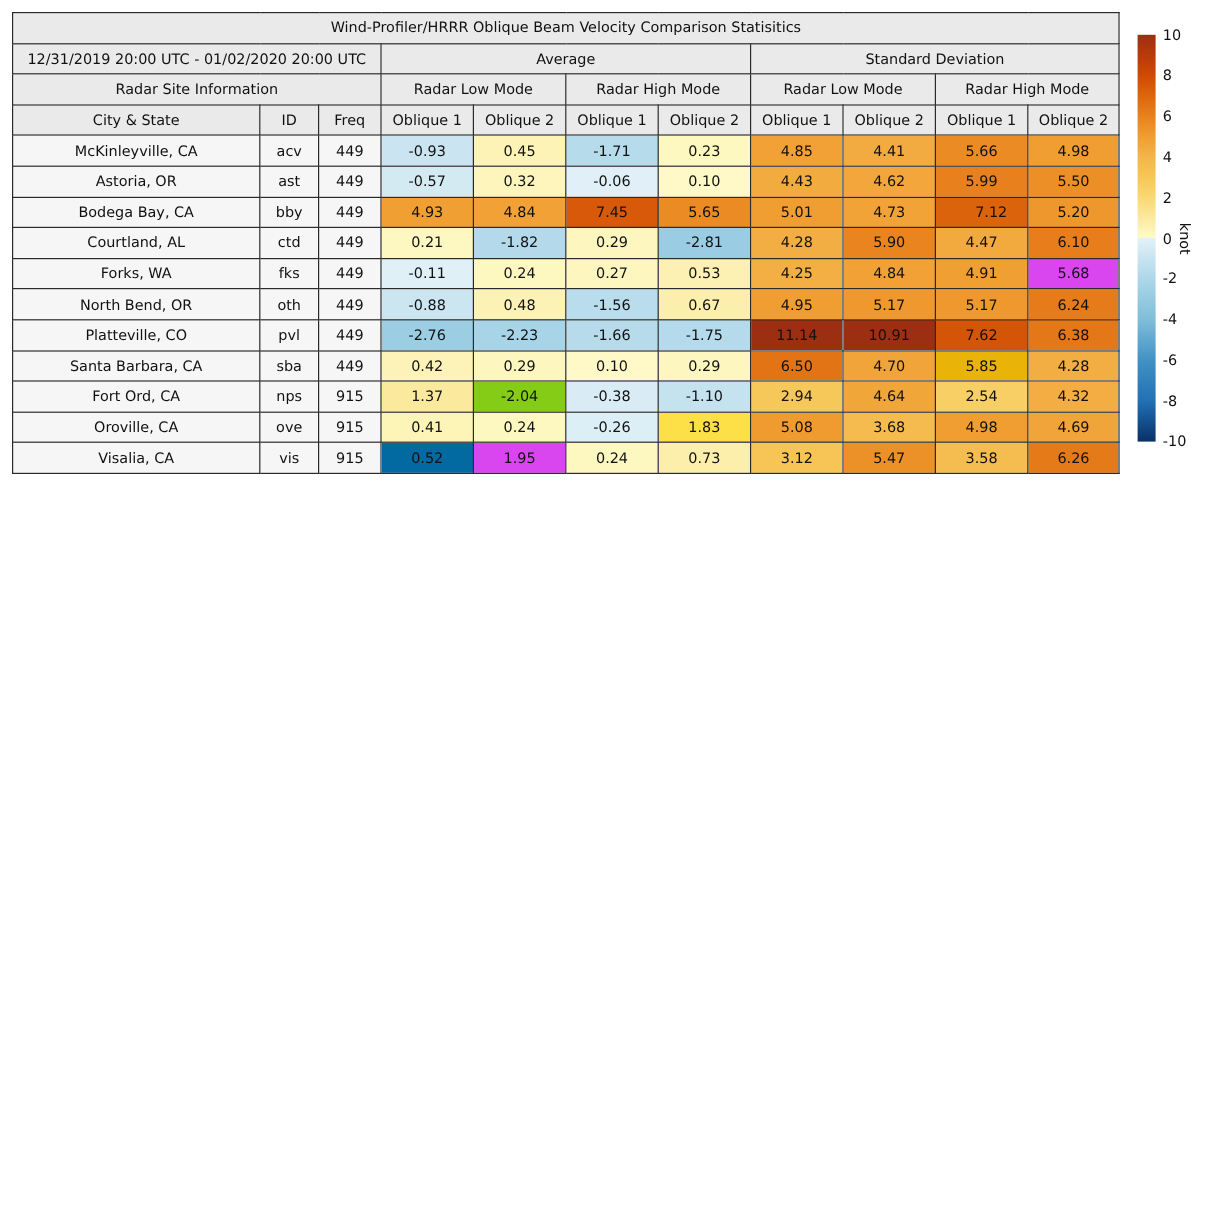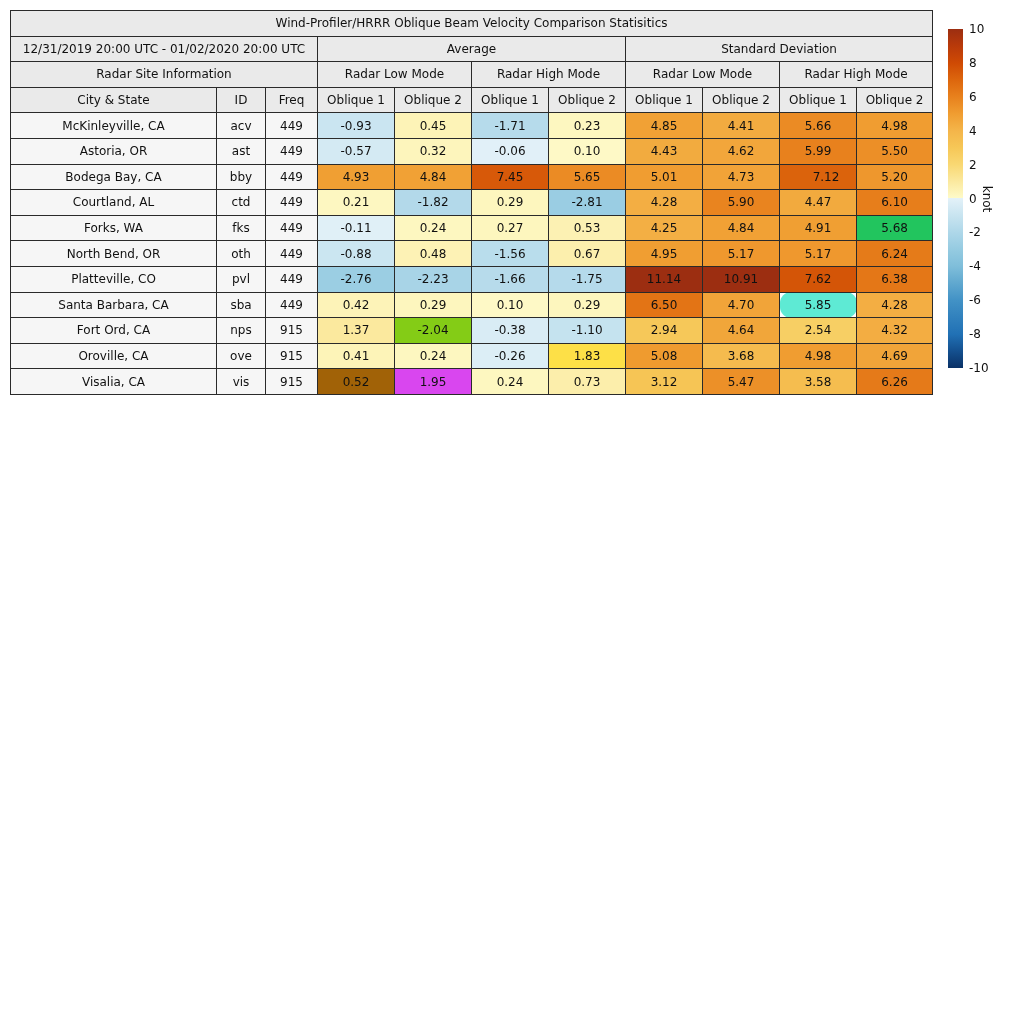--- a/index.html
+++ b/index.html
@@ -178,21 +178,21 @@
           <td class="lbl">Forks, WA</td>
           <td class="lbl">fks</td>
           <td class="lbl">449</td>
           <td style="background: rgb(224, 240, 247);">-0.11</td>
           <td style="background: rgb(253, 247, 192);">0.24</td>
           <td style="background: rgb(253, 246, 190);">0.27</td>
           <td style="background: rgb(252, 241, 179);">0.53</td>
           <td style="background: rgb(243, 175, 68);">4.25</td>
           <td style="background: rgb(241, 161, 53);">4.84</td>
           <td style="background: rgb(240, 159, 51);">4.91</td>
-          <td style="background: #22c55e; text-align: center;">5.68</td>
+          <td style="background: #d946ef; text-align: center;">5.68</td>
         </tr>
         <tr>
           <td class="lbl">North Bend, OR</td>
           <td class="lbl">oth</td>
           <td class="lbl">449</td>
           <td style="background: rgb(203, 230, 241);">-0.88</td>
           <td style="background: rgb(253, 242, 181);">0.48</td>
           <td style="background: rgb(185, 221, 236);">-1.56</td>
           <td style="background: rgb(252, 239, 173);">0.67</td>
           <td style="background: rgb(240, 158, 50);">4.95</td>
@@ -216,21 +216,21 @@
         <tr>
           <td class="lbl">Santa Barbara, CA</td>
           <td class="lbl">sba</td>
           <td class="lbl">449</td>
           <td style="background: rgb(253, 243, 184);">0.42</td>
           <td style="background: rgb(253, 246, 190);">0.29</td>
           <td style="background: rgb(254, 249, 198);">0.10</td>
           <td style="background: rgb(253, 246, 190);">0.29</td>
           <td style="background: rgb(227, 116, 21);">6.50</td>
           <td style="background: rgb(241, 164, 57);">4.70</td>
-          <td style="background: #5eead4; border-radius: 11px;">5.85</td>
+          <td style="background: #eab308;">5.85</td>
           <td style="background: rgb(243, 174, 67);">4.28</td>
         </tr>
         <tr>
           <td class="lbl">Fort Ord, CA</td>
           <td class="lbl">nps</td>
           <td class="lbl">915</td>
           <td style="background: rgb(251, 233, 158);">1.37</td>
           <td style="background: #84cc16;">-2.04</td>
           <td style="background: rgb(217, 236, 245);">-0.38</td>
           <td style="background: rgb(197, 227, 239);">-1.10</td>
@@ -249,21 +249,21 @@
           <td style="background: #fde047;">1.83</td>
           <td style="background: rgb(239, 155, 47);">5.08</td>
           <td style="background: rgb(245, 187, 78);">3.68</td>
           <td style="background: rgb(240, 157, 49);">4.98</td>
           <td style="background: rgb(241, 164, 57);">4.69</td>
         </tr>
         <tr>
           <td class="lbl">Visalia, CA</td>
           <td class="lbl">vis</td>
           <td class="lbl">915</td>
-          <td style="background: #a16207;">0.52</td>
+          <td style="background: #0369a1;">0.52</td>
           <td style="background: #d946ef;">1.95</td>
           <td style="background: rgb(253, 247, 192);">0.24</td>
           <td style="background: rgb(252, 238, 171);">0.73</td>
           <td style="background: rgb(246, 197, 85);">3.12</td>
           <td style="background: rgb(236, 144, 40);">5.47</td>
           <td style="background: rgb(245, 189, 79);">3.58</td>
           <td style="background: rgb(229, 122, 25);">6.26</td>
         </tr>
       </tbody>
   </table>

